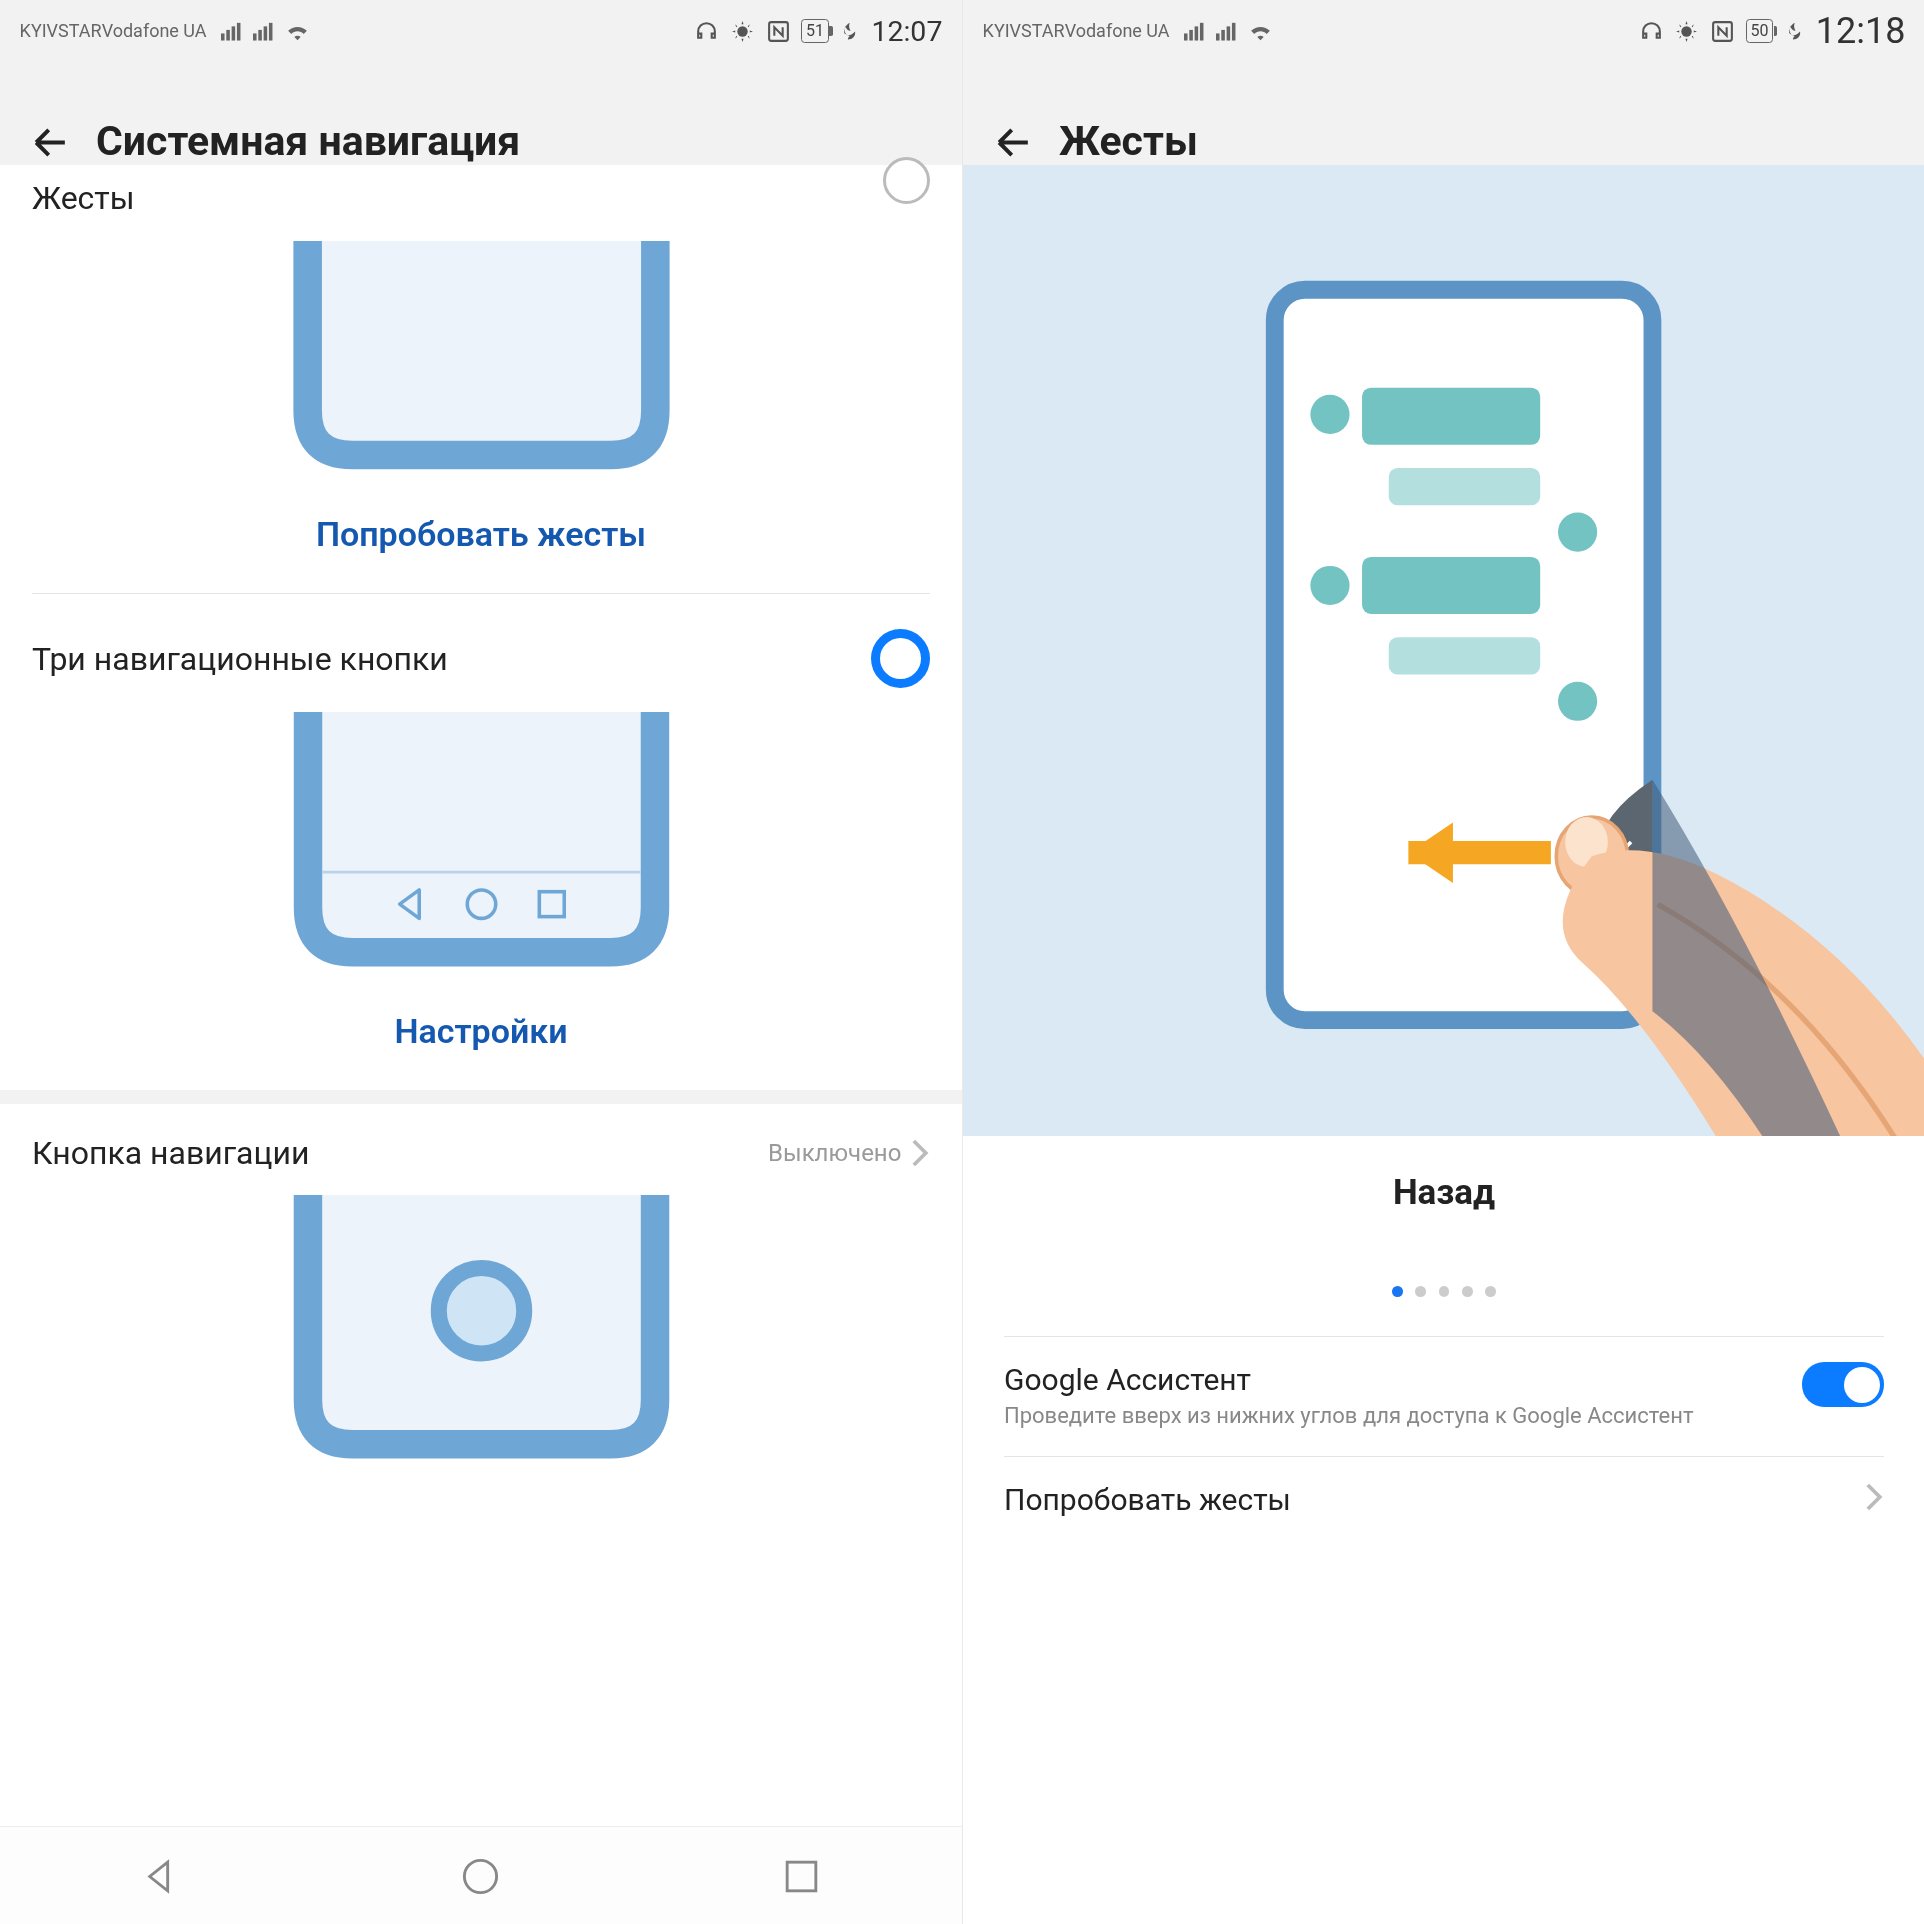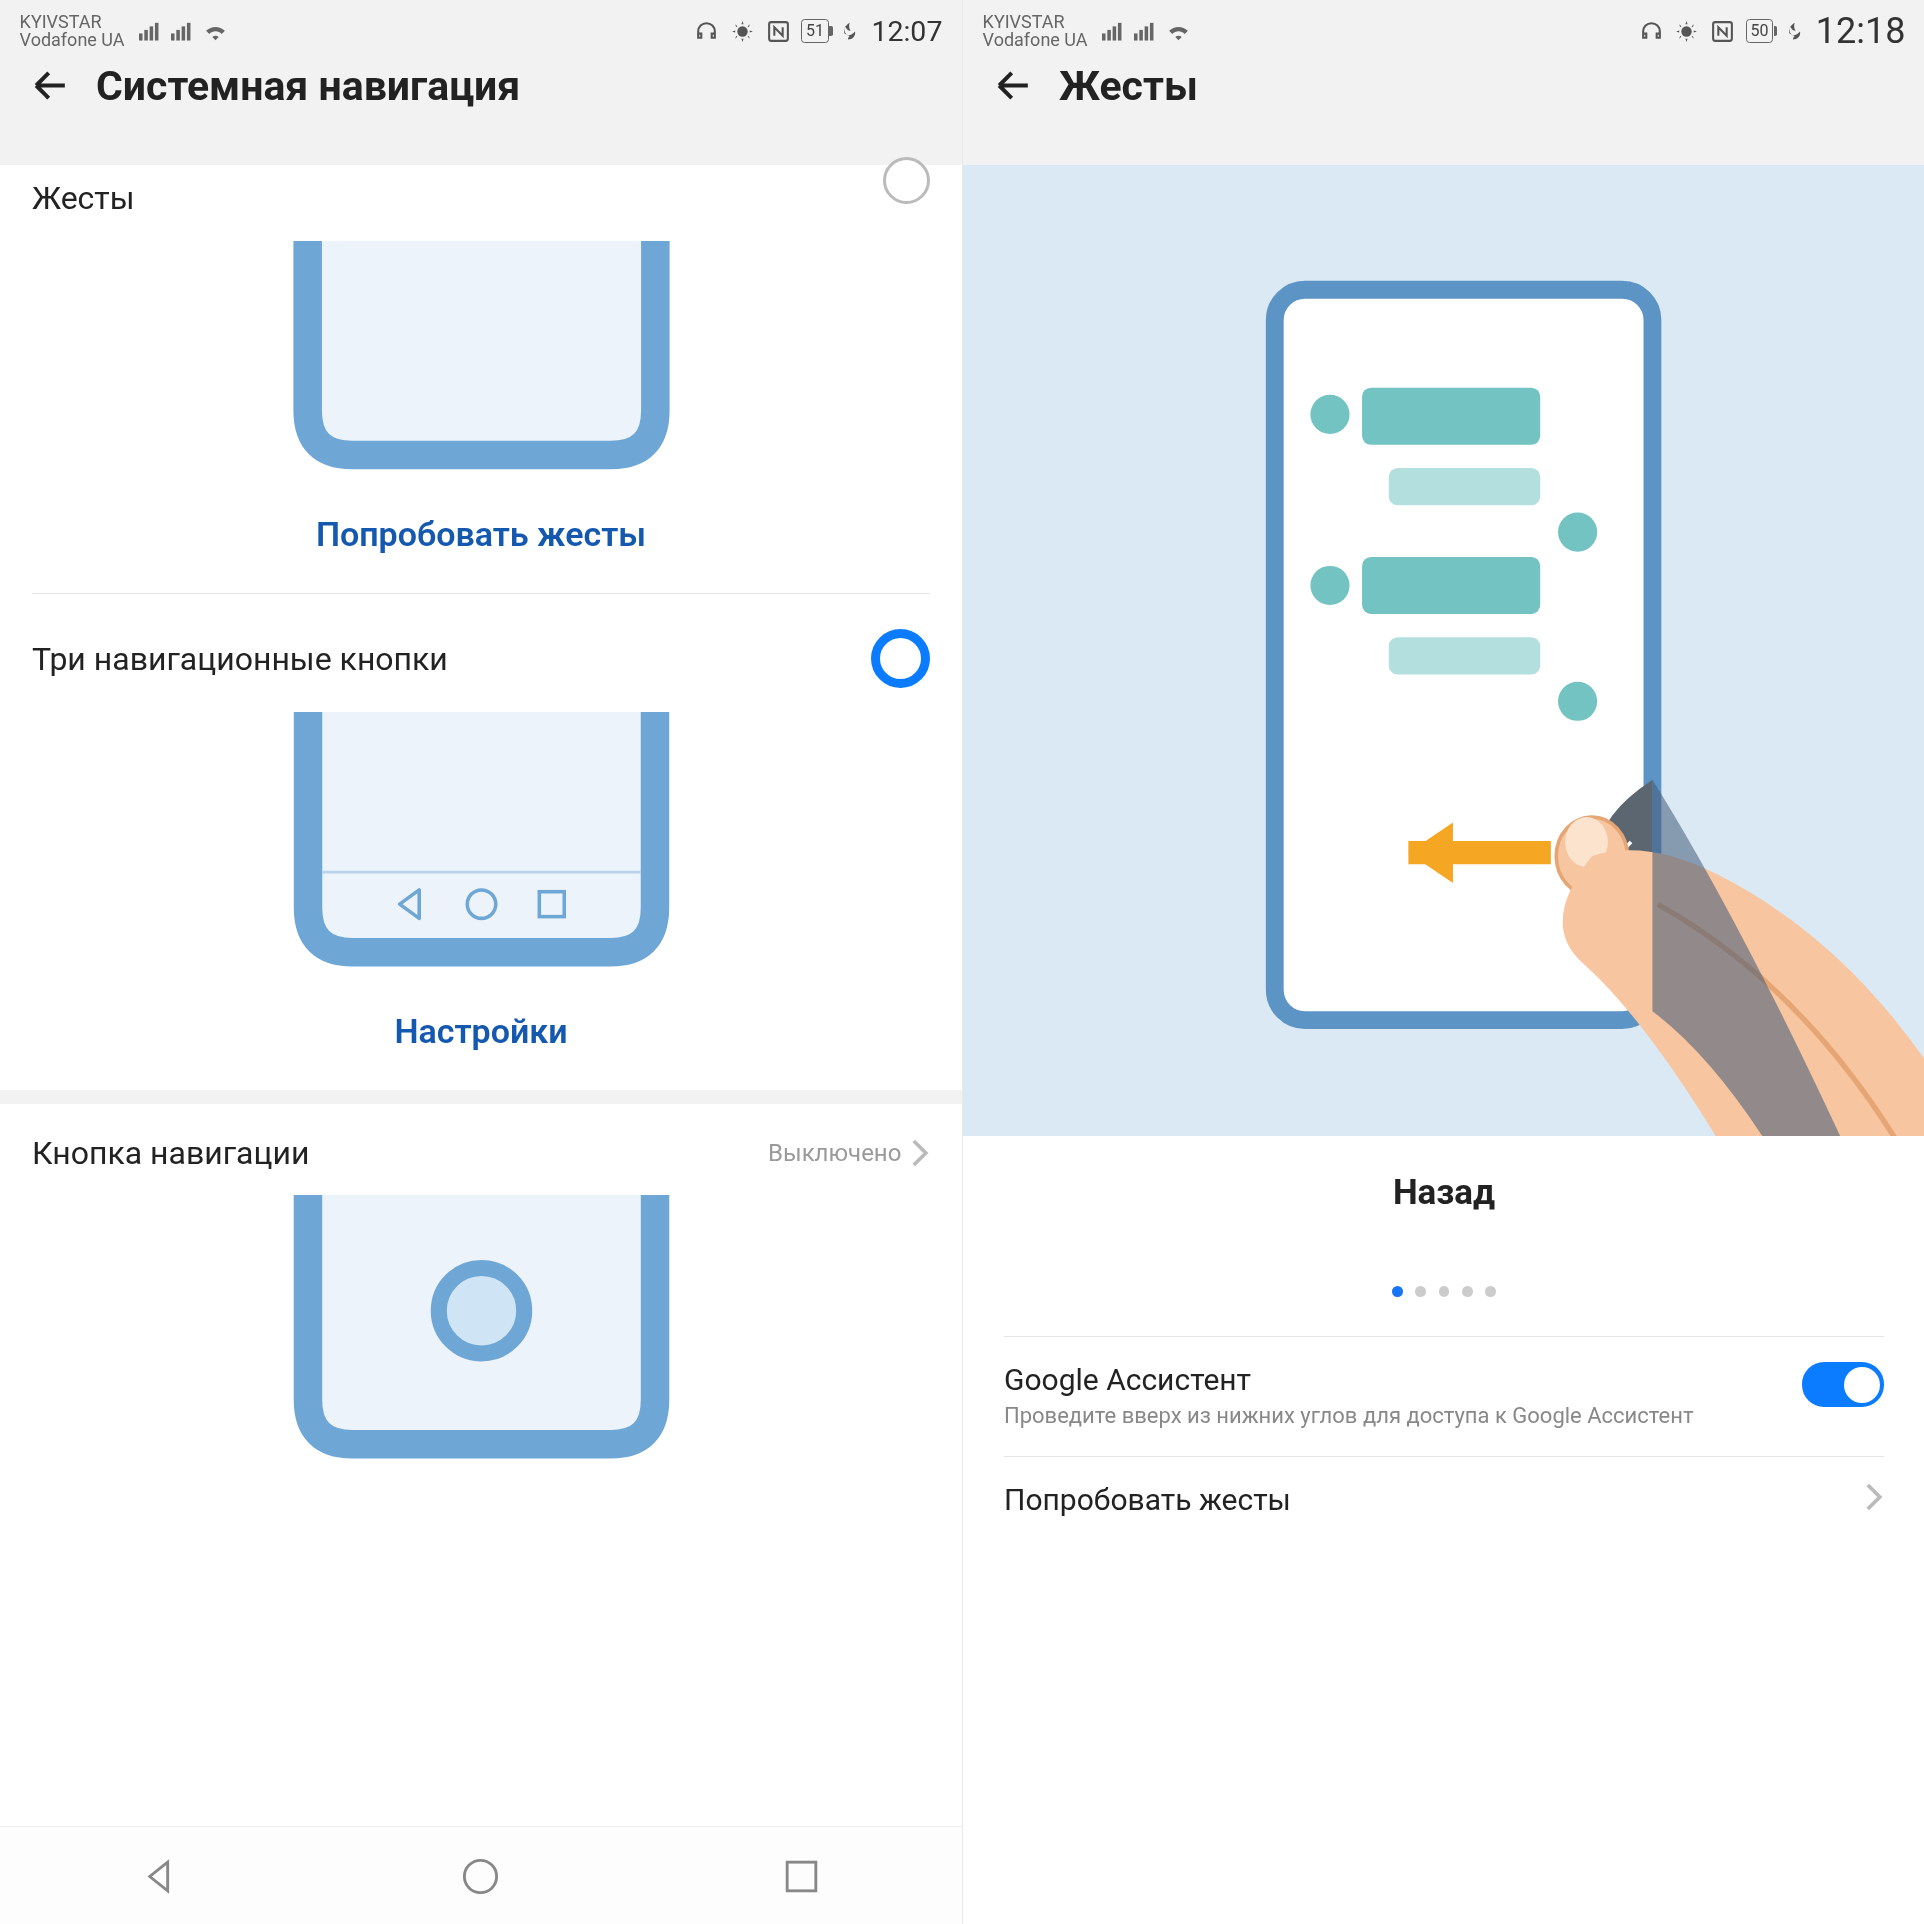--- a/index.html
+++ b/index.html
@@ -29,21 +29,21 @@
     height: 62px;
     background: #f2f2f2;
     display: flex;
     align-items: center;
     padding: 0 19.6px;
     font-size: 19.6px;
     color: #666;
   }
   .statusbar .carriers {
     display: flex;
-    flex-direction: column;
+    flex-direction: row;
     line-height: 1;
     font-size: 18px;
   }
   .statusbar .right {
     margin-left: auto;
     display: flex;
     align-items: center;
     gap: 10.7px;
     font-size: 23px;
     color: #444;
@@ -54,21 +54,21 @@
     gap:9px;
     align-items:center;
   }
   svg { display: block; }
 
   
   .appheader {
     height: 103px;
     background: #f2f2f2;
     display: flex;
-    align-items: flex-start;
+    align-items: flex-end;
     padding: 0 27px;
     gap: 23px;
   }
   .appheader .title {
     font-size: 41px;
     font-weight: 700;
     color: #222;
   }
   .appheader .back {
     width: 46px;

